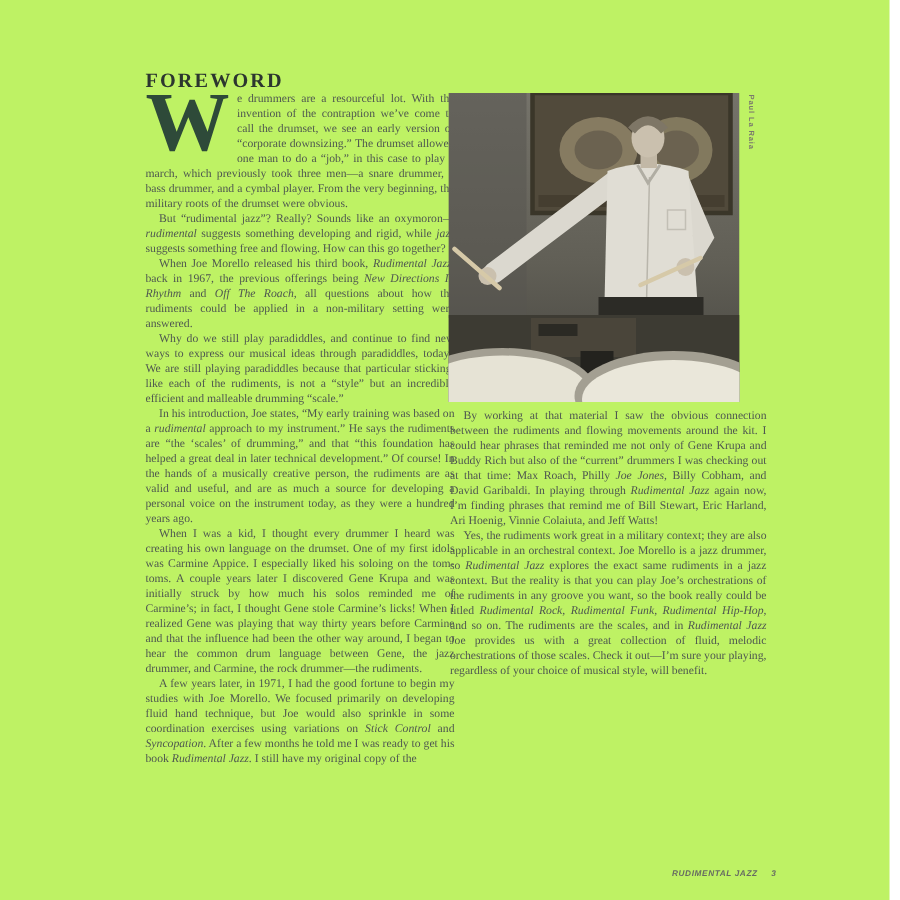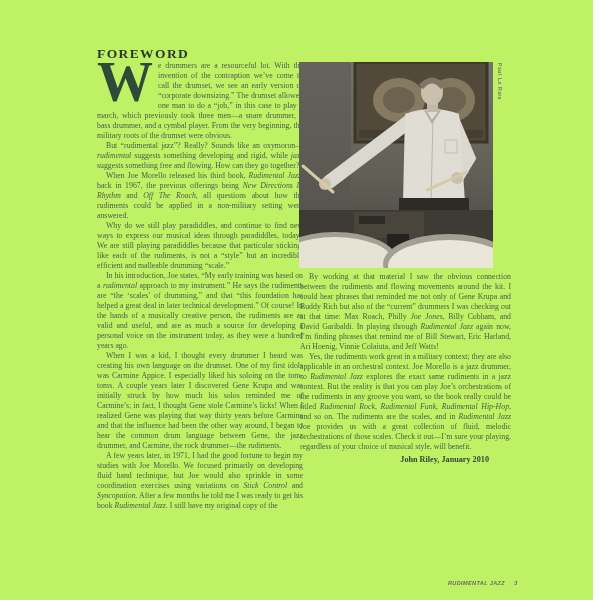--- a/index.html
+++ b/index.html
@@ -30,21 +30,21 @@
 
 <div class="page">
 
   <h1 class="heading">FOREWORD</h1>
 
   <div class="col left-col">
     <p class="para">
       <span class="dropcap">W</span><span><span>e drummers are a resourceful lot. With the invention of the contraption we’ve come to call the drumset, we see an early version of “corporate downsizing.” The drumset allowed one man to do a “job,” in this case to play a march, which previously took three men—a snare drummer, a bass drummer, and a cymbal player. From the very beginning, the military roots of the drumset were obvious.</span></span>
     </p>
     <div>
-        <p class="para indent"><span>But “rudimental jazz”? Really? Sounds like an oxymoron—</span><i>rudimental</i><span> suggests something developing and rigid, while </span><i>jazz</i><span> suggests something free and flowing. How can they go together?</span></p>
+        <p class="para indent"><span>But “rudimental jazz”? Really? Sounds like an oxymoron—</span><i>rudimental</i><span> suggests something developing and rigid, while </span><i>jazz</i><span> suggests something free and flowing. How can this go together?</span></p>
         <p class="para indent"><span>When Joe Morello released his third book, </span><i>Rudimental Jazz</i><span>, back in 1967, the previous offerings being </span><i>New Directions In Rhythm</i><span> and </span><i>Off The Roach</i><span>, all questions about how the rudiments could be applied in a non-military setting were answered.</span></p>
         <p class="para indent"><span>Why do we still play paradiddles, and continue to find new ways to express our musical ideas through paradiddles, today? We are still playing paradiddles because that particular sticking, like each of the rudiments, is not a “style” but an incredibly efficient and malleable drumming “scale.”</span></p>
         <p class="para indent"><span>In his introduction, Joe states, “My early training was based on a </span><i>rudimental</i><span> approach to my instrument.” He says the rudiments are “the ‘scales’ of drumming,” and that “this foundation has helped a great deal in later technical development.” Of course! In the hands of a musically creative person, the rudiments are as valid and useful, and are as much a source for developing a personal voice on the instrument today, as they were a hundred years ago.</span></p>
         <p class="para indent"><span>When I was a kid, I thought every drummer I heard was creating his own language on the drumset. One of my first idols was Carmine Appice. I especially liked his soloing on the tom-toms. A couple years later I discovered Gene Krupa and was initially struck by how much his solos reminded me of Carmine’s; in fact, I thought Gene stole Carmine’s licks! When I realized Gene was playing that way thirty years before Carmine and that the influence had been the other way around, I began to hear the common drum language between Gene, the jazz drummer, and Carmine, the rock drummer—the rudiments.</span></p>
         <p class="para indent"><span>A few years later, in 1971, I had the good fortune to begin my studies with Joe Morello. We focused primarily on developing fluid hand technique, but Joe would also sprinkle in some coordination exercises using variations on </span><i>Stick Control</i><span> and </span><i>Syncopation</i><span>. After a few months he told me I was ready to get his book </span><i>Rudimental Jazz</i><span>. I still have my original copy of the</span></p>
       </div>
   </div>
 
   <div class="photo">
     <svg viewBox="0 0 194 206" preserveAspectRatio="none">
@@ -96,21 +96,20 @@
       </g>
     </svg>
   </div>
   <div class="photo-credit">Paul La Raia</div>
 
   <div class="col right-col">
     <div>
         <p class="para indent"><span>By working at that material I saw the obvious connection between the rudiments and flowing movements around the kit. I could hear phrases that reminded me not only of Gene Krupa and Buddy Rich but also of the “current” drummers I was checking out at that time: Max Roach, Philly </span><i>Joe Jones</i><span>, Billy Cobham, and David Garibaldi. In playing through </span><i>Rudimental Jazz</i><span> again now, I’m finding phrases that remind me of Bill Stewart, Eric Harland, Ari Hoenig, Vinnie Colaiuta, and Jeff Watts!</span></p>
         <p class="para indent"><span>Yes, the rudiments work great in a military context; they are also applicable in an orchestral context. Joe Morello is a jazz drummer, so </span><i>Rudimental Jazz</i><span> explores the exact same rudiments in a jazz context. But the reality is that you can play Joe’s orchestrations of the rudiments in any groove you want, so the book really could be titled </span><i>Rudimental Rock</i><span>, </span><i>Rudimental Funk</i><span>, </span><i>Rudimental Hip-Hop</i><span>, and so on. The rudiments are the scales, and in </span><i>Rudimental Jazz</i><span> Joe provides us with a great collection of fluid, melodic orchestrations of those scales. Check it out—I’m sure your playing, regardless of your choice of musical style, will benefit.</span></p>
       </div>
-    <p class="signature">John Riley, January 2010</p>
   </div>
 
   <div class="footer">
     <span>RUDIMENTAL JAZZ</span>
     <span>3</span>
   </div>
 
 </div>
 
 </body></html>

